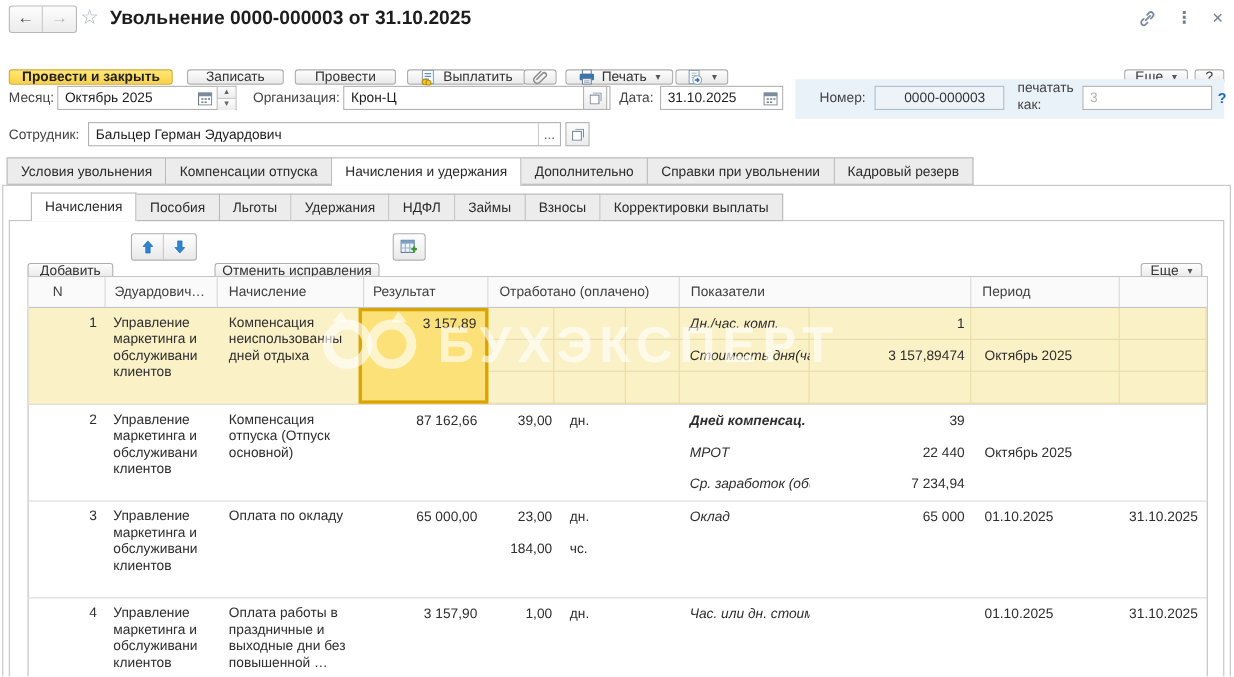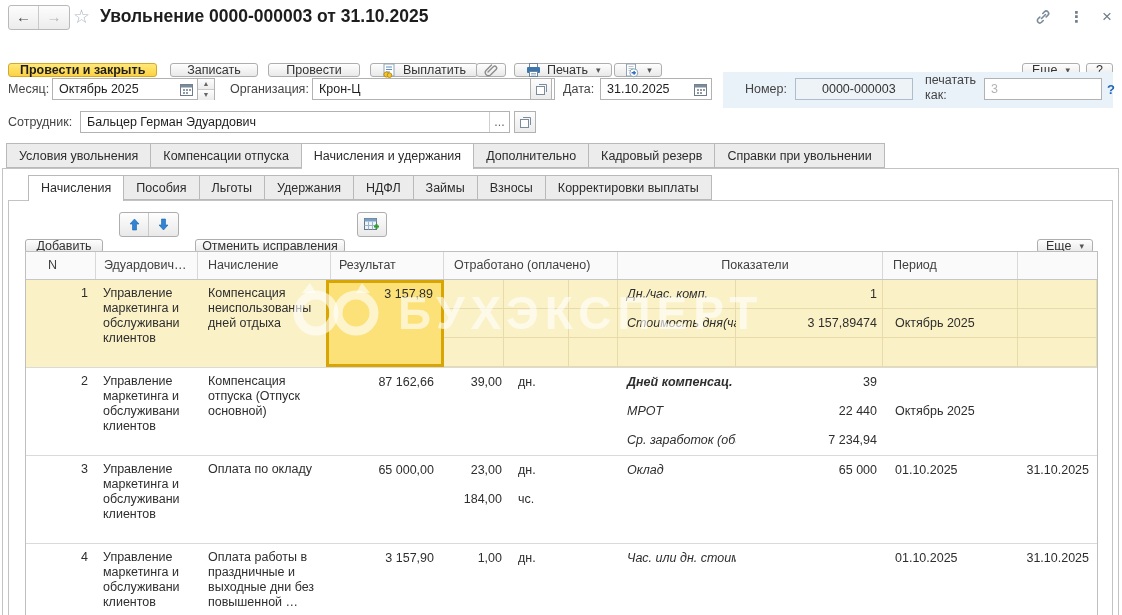--- a/index.html
+++ b/index.html
@@ -223,26 +223,26 @@
         <path d="M3 0.5h7.5V8" fill="none" stroke="#7d8c9a"></path>
       </svg>
     </div>
 
   <div class="panel" style="left:2px;top:168px;width:1117px;height:470px;"></div>
   <div class="tabstrip" style="left:6px;top:143px;">
       <div class="tab">Условия увольнения</div>
       <div class="tab">Компенсации отпуска</div>
       <div class="tab active">Начисления и удержания</div>
       <div class="tab">Дополнительно</div>
+      <div class="tab">Справки при увольнении</div>
       <div class="tab">Кадровый резерв</div>
-      <div class="tab">Справки при увольнении</div>
     </div>
 
   <div class="panel" style="left:8px;top:200px;width:1105px;height:432px;"></div>
-  <div class="tabstrip" style="left:28px;top:175px;">
+  <div class="tabstrip" style="left:28px;top:175px;align-items:center;">
       <div class="tab active">Начисления</div>
       <div class="tab">Пособия</div>
       <div class="tab">Льготы</div>
       <div class="tab">Удержания</div>
       <div class="tab">НДФЛ</div>
       <div class="tab">Займы</div>
       <div class="tab">Взносы</div>
       <div class="tab">Корректировки выплаты</div>
     </div>
 
@@ -276,21 +276,21 @@
     <span class="caret">▾</span>
   </button>
 
   <div class="grid">
     <div class="g-head">
       <div class="hc" style="padding-left:22px;">N</div>
       <div class="hc">Эдуардович…</div>
       <div class="hc" style="padding-left:10px;">Начисление</div>
       <div class="hc">Результат</div>
       <div class="hc" style="padding-left:10px;">Отработано (оплачено)</div>
-      <div class="hc" style="padding-left:10px;text-align:center;">Показатели</div>
+      <div class="hc" style="padding-left:10px;">Показатели</div>
       <div class="hc" style="padding-left:10px;">Период</div>
       <div class="hc"></div>
     </div>
     <div>
         <div class="t-row sel">
           <div class="subcell" style="grid-area: 1 / 5;"></div>
           <div class="subcell" style="grid-area: 1 / 6;"></div>
           <div class="subcell" style="grid-area: 1 / 7;"></div>
           <div class="subcell" style="grid-area: 1 / 8;"></div>
           <div class="subcell" style="grid-area: 1 / 9;"></div>

